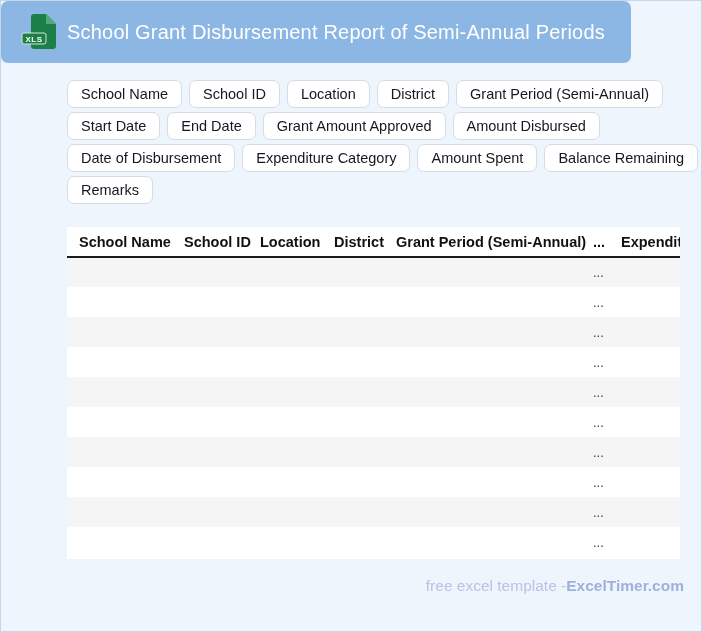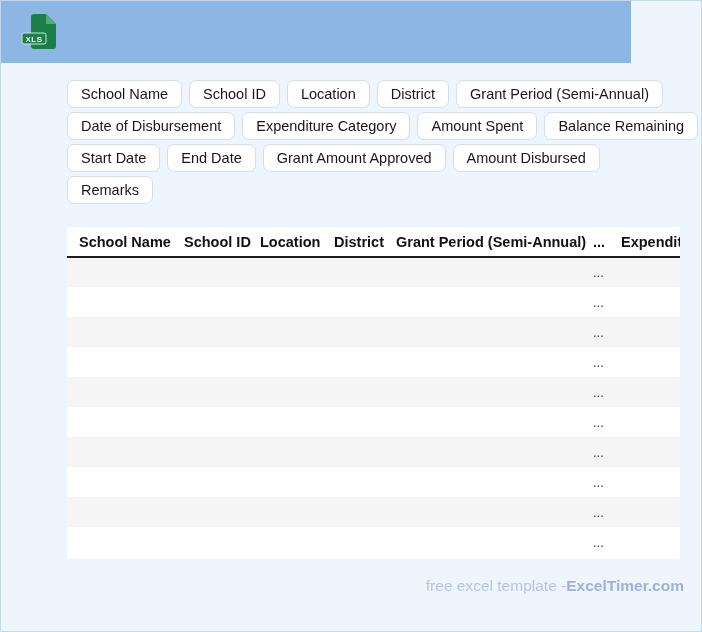--- a/index.html
+++ b/index.html
@@ -10,21 +10,21 @@
     background:var(--page-bg, #eef5fc);
     border:1px solid var(--page-border, #c5d7ec);
     font-family:"Liberation Sans", sans-serif;
     overflow:hidden;
   }
   
   .header {
     position:absolute; top:0; left:0;
     width:630px; height:62px;
     background:var(--header-bg, #8cb6e3);
-    display:flex; align-items:center;
+    display:flex; align-items:center;border-radius:7px;
   }
   .file-icon { position:absolute; left:20px; top:12px; width:36px; height:38px; }
   .title {
     position:absolute; left:66px; top:0; height:62px;
     display:flex; align-items:center;
     color:var(--title-text,#ffffff);
     font-size:20px; font-weight:500; letter-spacing:0.2px;
     white-space:nowrap;
   }
   
@@ -86,41 +86,42 @@
 
 <div class="page">
 
   <div class="header">
     <svg class="file-icon" viewBox="0 0 36 38" xmlns="http://www.w3.org/2000/svg">
       <path d="M13 1 a3 3 0 0 0 -3 3 v29 a3 3 0 0 0 3 3 h19 a3 3 0 0 0 3 -3 V11 L25 1 z" style="fill:var(--icon-green,#1b7f47)"></path>
       <path d="M25 1 l10 10 h-10 z" style="fill:var(--icon-fold,#56a878)"></path>
       <rect x="1" y="20" width="24" height="11" rx="2" style="fill:var(--icon-green,#1b7f47); stroke:#cfe8d8; stroke-width:1"></rect>
       <text x="13" y="28.5" text-anchor="middle" font-size="8" font-weight="bold" fill="#ffffff" font-family="Liberation Sans, sans-serif" letter-spacing="0.5">XLS</text>
     </svg>
+    <div class="title">School Grant Disbursement Report of Semi-Annual Periods</div>
   </div>
 
   <div class="chips">
       <div class="chip-row">
         <button class="chip">School Name</button>
         <button class="chip">School ID</button>
         <button class="chip">Location</button>
         <button class="chip">District</button>
         <button class="chip">Grant Period (Semi-Annual)</button>
       </div>
       <div class="chip-row">
+        <button class="chip">Start Date</button>
+        <button class="chip">End Date</button>
+        <button class="chip">Grant Amount Approved</button>
+        <button class="chip">Amount Disbursed</button>
+      </div>
+      <div class="chip-row">
         <button class="chip">Date of Disbursement</button>
         <button class="chip">Expenditure Category</button>
         <button class="chip">Amount Spent</button>
         <button class="chip">Balance Remaining</button>
-      </div>
-      <div class="chip-row">
-        <button class="chip">Start Date</button>
-        <button class="chip">End Date</button>
-        <button class="chip">Grant Amount Approved</button>
-        <button class="chip">Amount Disbursed</button>
       </div>
       <div class="chip-row">
         <button class="chip">Remarks</button>
       </div>
     </div>
 
   <div class="table-wrap">
     <table>
       <thead>
         <tr>

